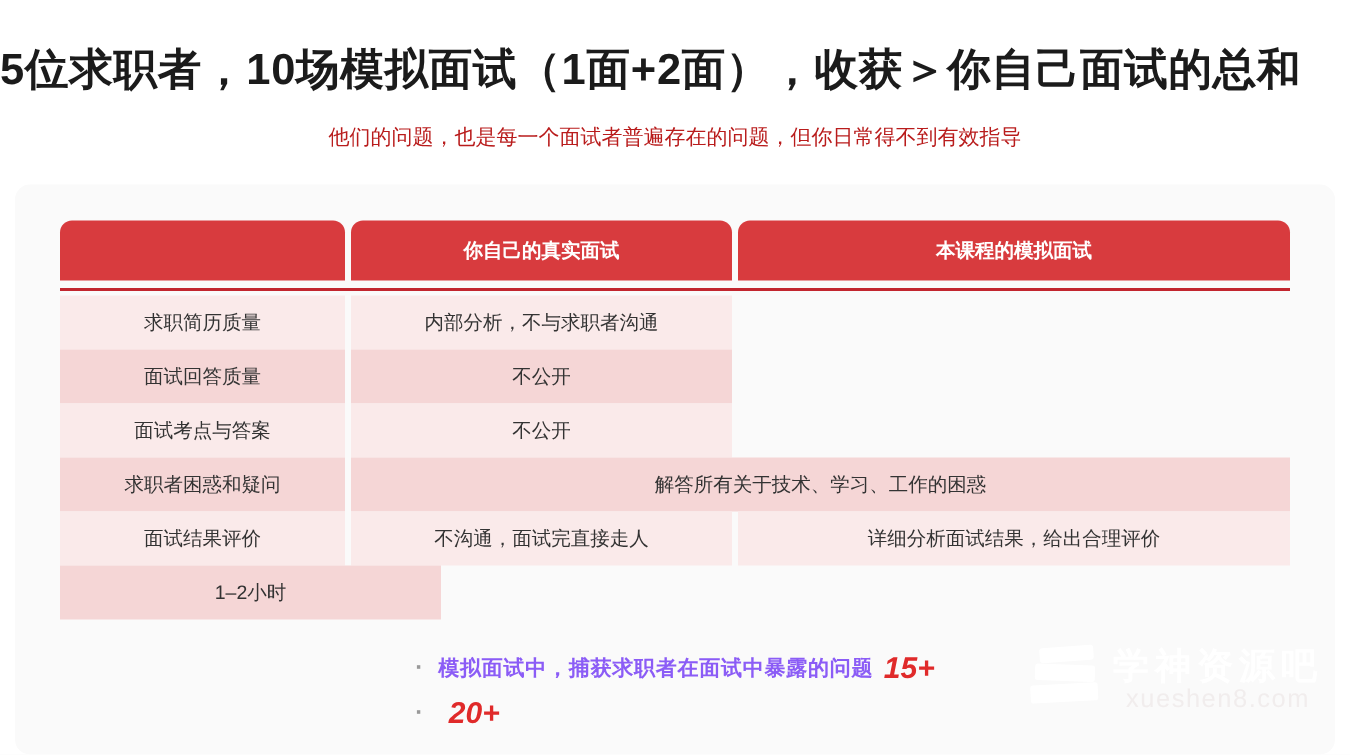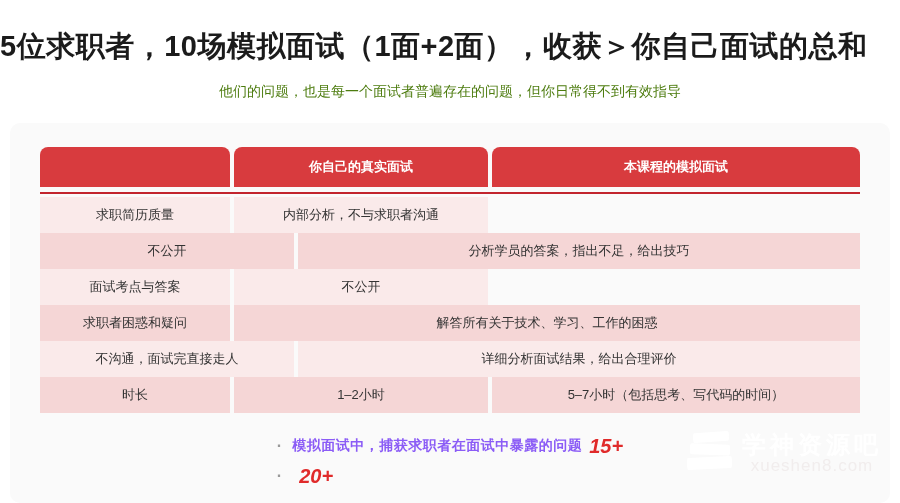--- a/index.html
+++ b/index.html
@@ -14,21 +14,21 @@
     margin-top: 27px;
     font-size: 29px;
     font-weight: 700;
     color: #1b1b1b;
     letter-spacing: 0.5px;
   }
   .page-subtitle {
     margin-top: 16px;
     text-align: center;
     font-size: 14px;
-    color: #4d7c0f;
+    color: #b91c1c;
   }
   .card {
     position: absolute;
     left: 10px;
     top: 123px;
     width: 880px;
     height: 380px;
     background: #fafafa;
     border-radius: 10px;
   }
@@ -130,39 +130,38 @@
       <div class="cell c3 hcell">本课程的模拟面试</div>
     </div>
 
     <div class="divider"></div>
 
     <div class="trow light">
       <div class="cell c1">求职简历质量</div>
       <div class="cell c2">内部分析，不与求职者沟通</div>
     </div>
     <div class="trow dark">
+      <div class="cell c1">面试回答质量</div>
       <div class="cell c2">不公开</div>
-      <div class="cell c3">分析学员的答案，指出不足，给出技巧</div>
     </div>
     <div class="trow light">
       <div class="cell c1">面试考点与答案</div>
       <div class="cell c2">不公开</div>
     </div>
     <div class="trow dark">
       <div class="cell c1">求职者困惑和疑问</div>
       <div class="cell c3">解答所有关于技术、学习、工作的困惑</div>
     </div>
     <div class="trow light">
+      <div class="cell c1">面试结果评价</div>
       <div class="cell c2">不沟通，面试完直接走人</div>
       <div class="cell c3">详细分析面试结果，给出合理评价</div>
     </div>
     <div class="trow dark">
-      <div class="cell c1">时长</div>
       <div class="cell c2">1–2小时</div>
-      <div class="cell c3">5–7小时（包括思考、写代码的时间）</div>
     </div>
   </div>
 
   <div class="highlights">
     <div class="hl-line">
       <span class="bullet">·</span>
       <span class="hl-text">模拟面试中，捕获求职者在面试中暴露的问题</span>
       <span class="hl-num">15+</span>
     </div>
     <div class="hl-line">

